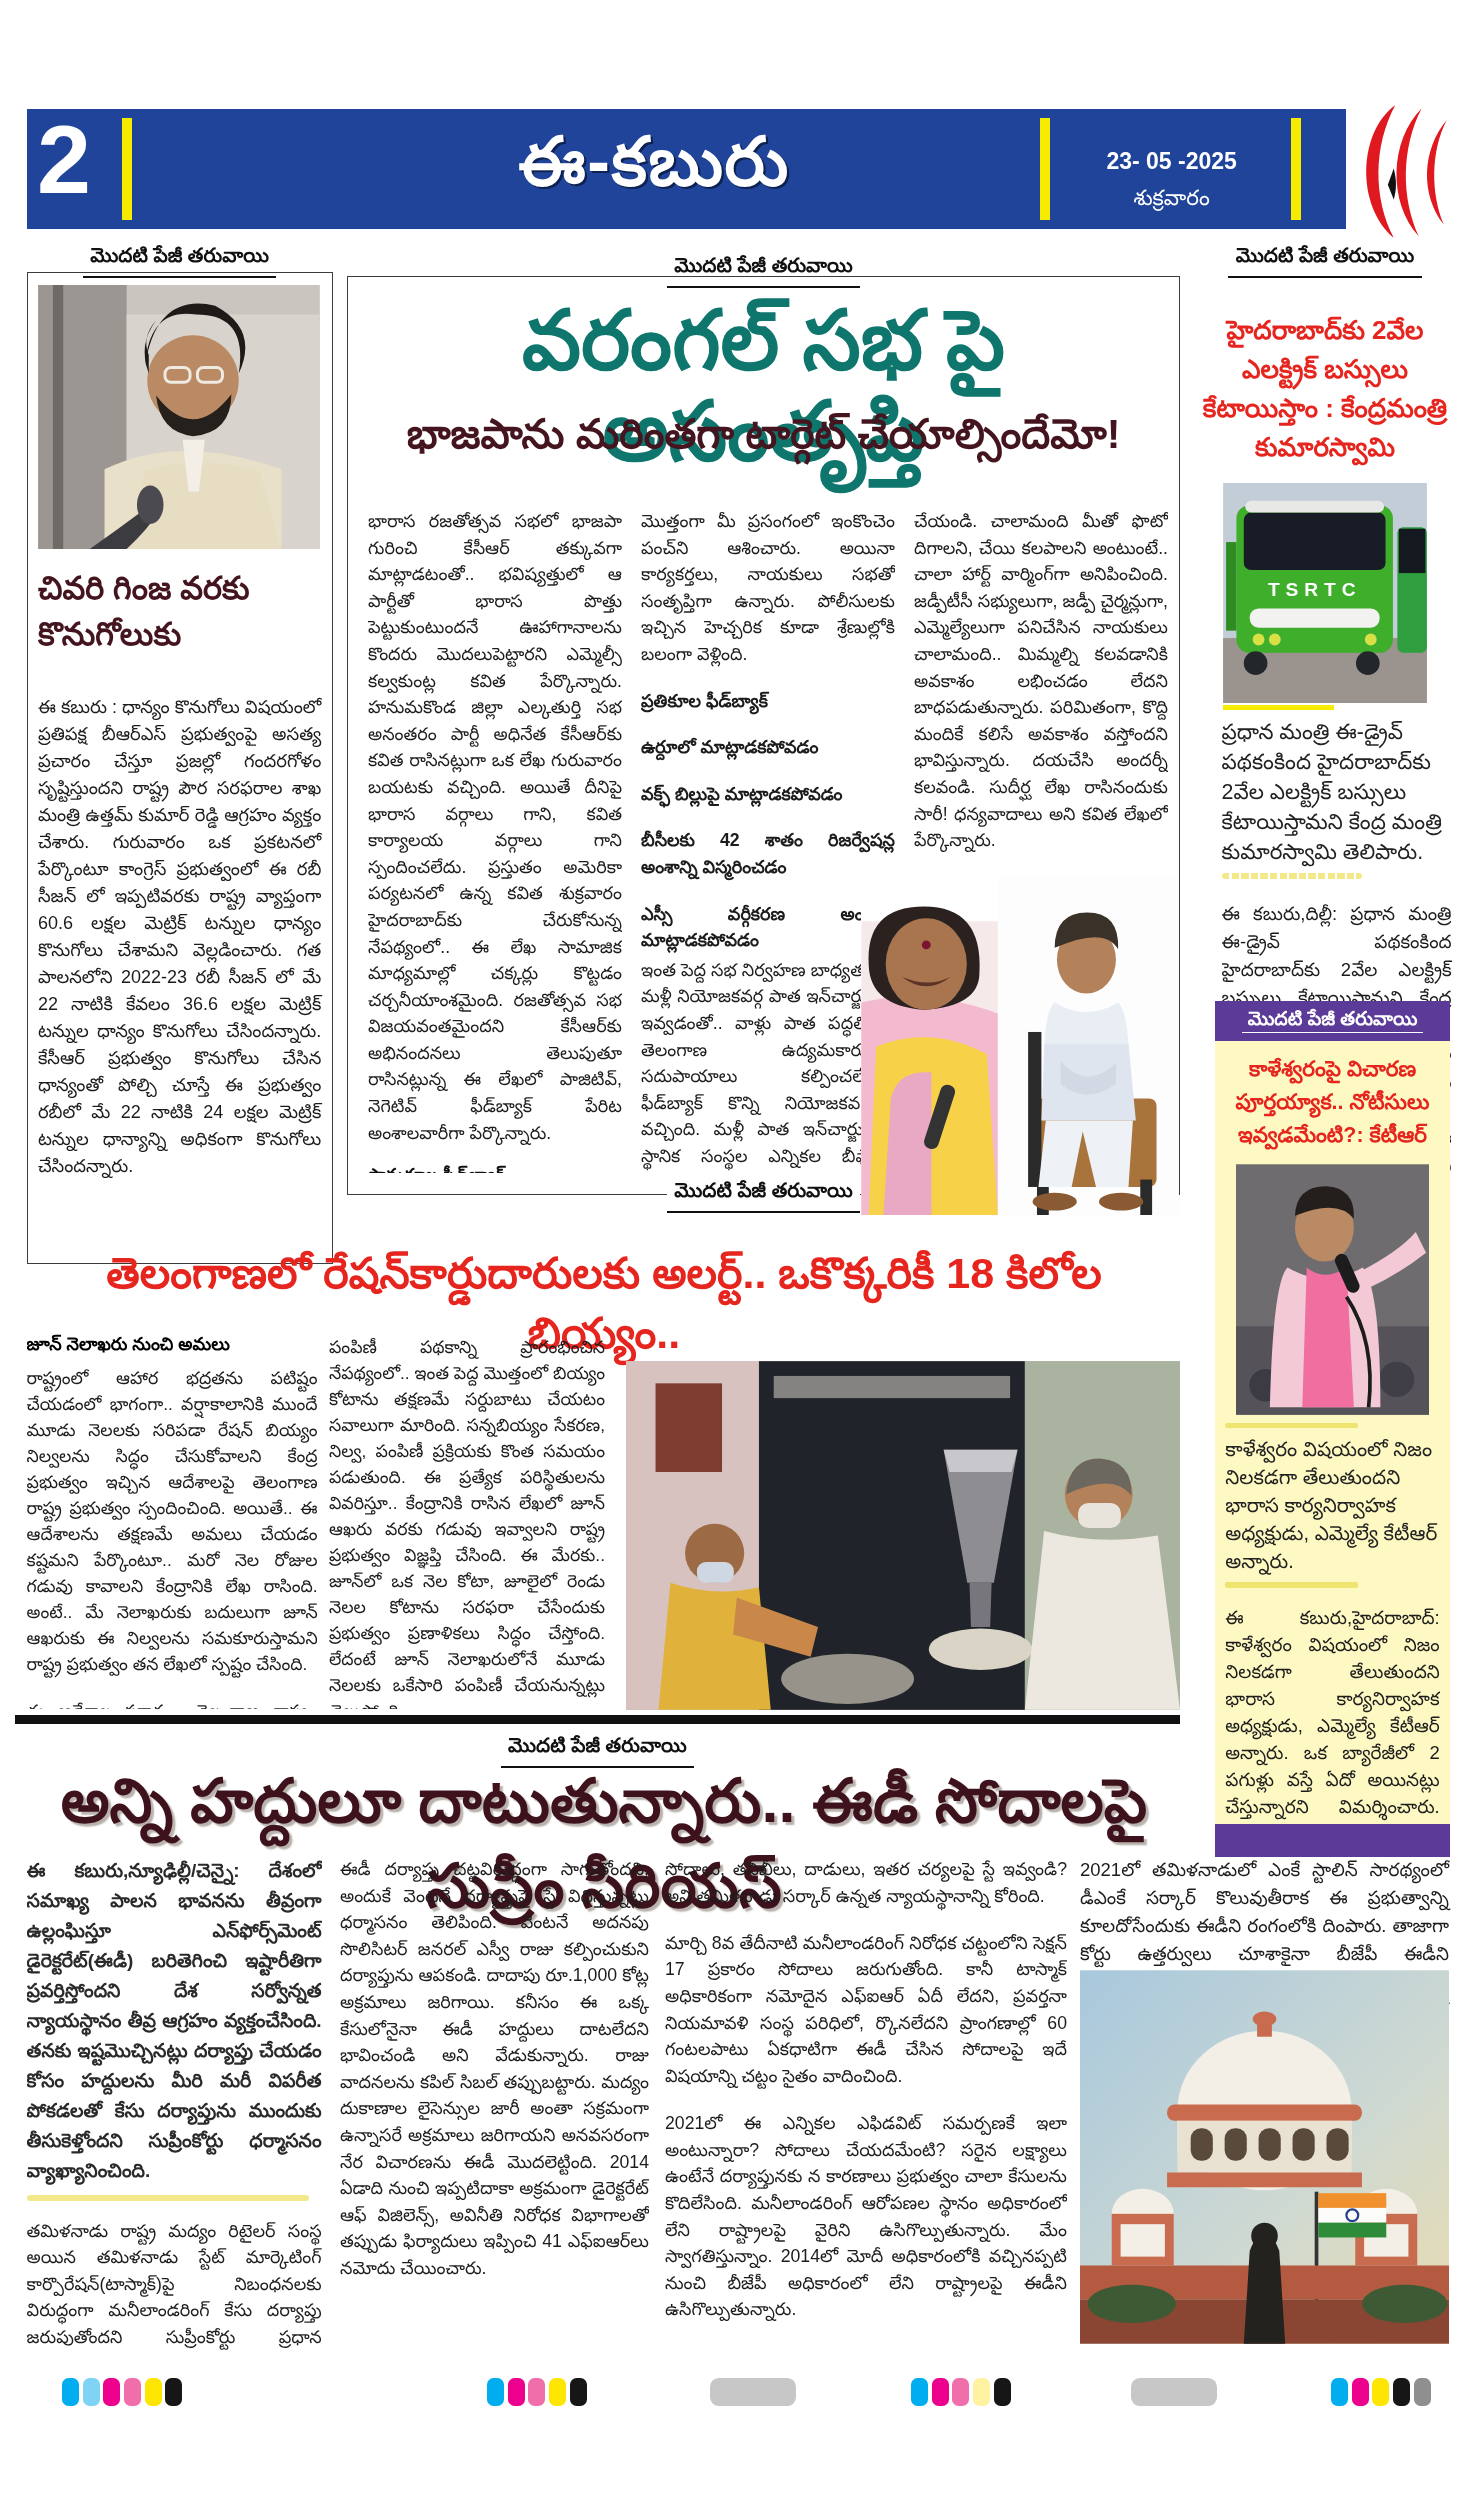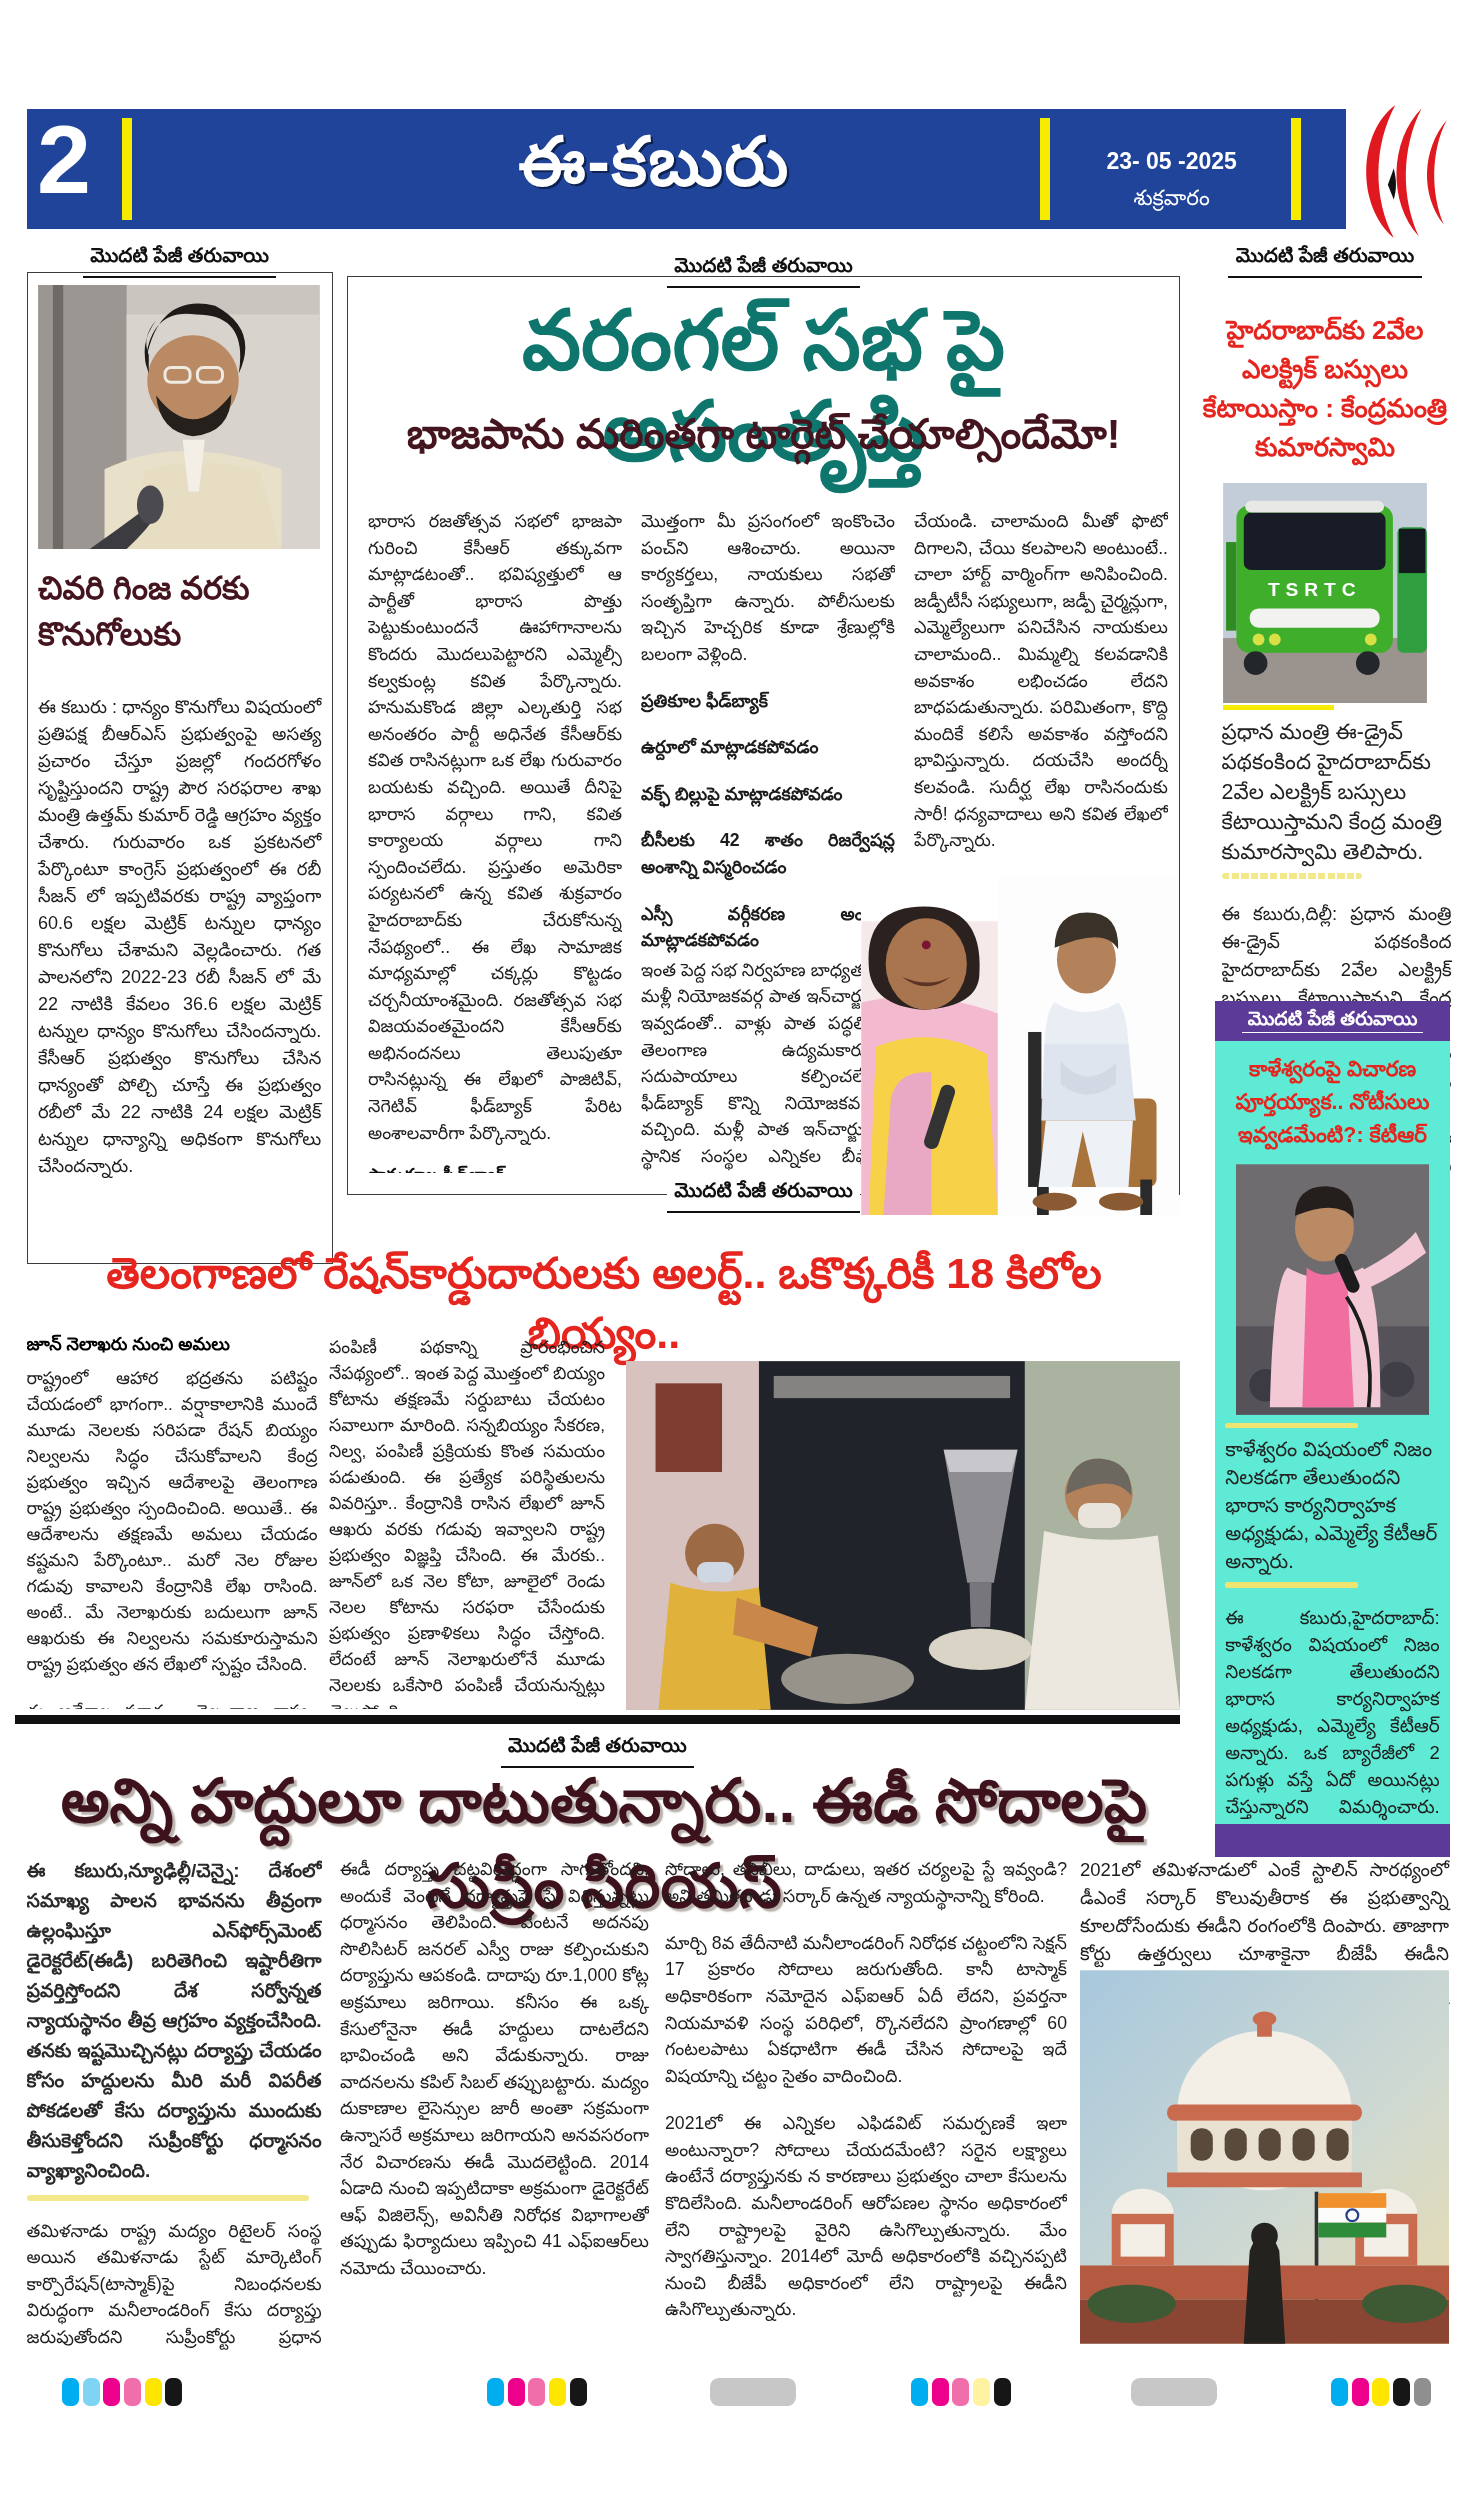--- a/index.html
+++ b/index.html
@@ -61,21 +61,21 @@
   .bus-yellow { width:111px; height:5.2px; background:#f7ec00; margin:1.5px 0 0 28px; }
   .bus-caption { margin:7.4px 0 0 26.6px; width:222px; font-size:21.4px; line-height:30px; color:#222; }
   .squiggle { width:140px; height:5.9px; margin:5.9px 0 0 26.6px;
               background:repeating-linear-gradient(90deg,#f3e98a 0 7.4px,#fff 7.4px 9.6px); border-radius:3px; }
   .bus-body { margin:20.7px 0 0 26.6px; width:230px; height:275px; overflow:hidden; font-size:18.5px; line-height:28px; }
 
   
   .ktr-banner { position:absolute; left:1215px; top:1001px; width:235px; height:40px; background:#5b3b97;
                 color:#fff; text-align:center; font-size:19px; font-weight:700; padding-top:7.4px; }
   .ktr-banner span { border-bottom:1.5px solid #fff; padding:0 5.9px 3px; }
-  .ktr-card { position:absolute; left:1215px; top:1041px; width:235px; height:783px; background:#5eead4; padding:11.8px 10.3px; overflow:hidden; }
+  .ktr-card { position:absolute; left:1215px; top:1041px; width:235px; height:783px; background:#fef9c3; padding:11.8px 10.3px; overflow:hidden; }
   .ktr-headline { color:#e6251f; font-size:21.4px; font-weight:700; text-align:center; line-height:1.55; }
   .ktr-photo { width:193px; height:251px; margin:11.8px auto 0; }
   .hl-yellow { width:133px; height:5.2px; background:#efe470; margin:7.4px 0; border-radius:2.2px; }
   .ktr-caption { font-size:20px; line-height:28px; color:#222; }
   .ktr-body { margin-top:16.2px; font-size:18.5px; line-height:27px; height:325px; overflow:hidden; }
   .ktr-footer { position:absolute; left:1215px; top:1824px; width:235px; height:32.5px; background:#5b3b97; }
 
   
   .ration-headline { position:absolute; left:29.5px; top:1249px; width:1149px; text-align:center;
                      color:#e6251f; font-size:43px; font-weight:700; }

